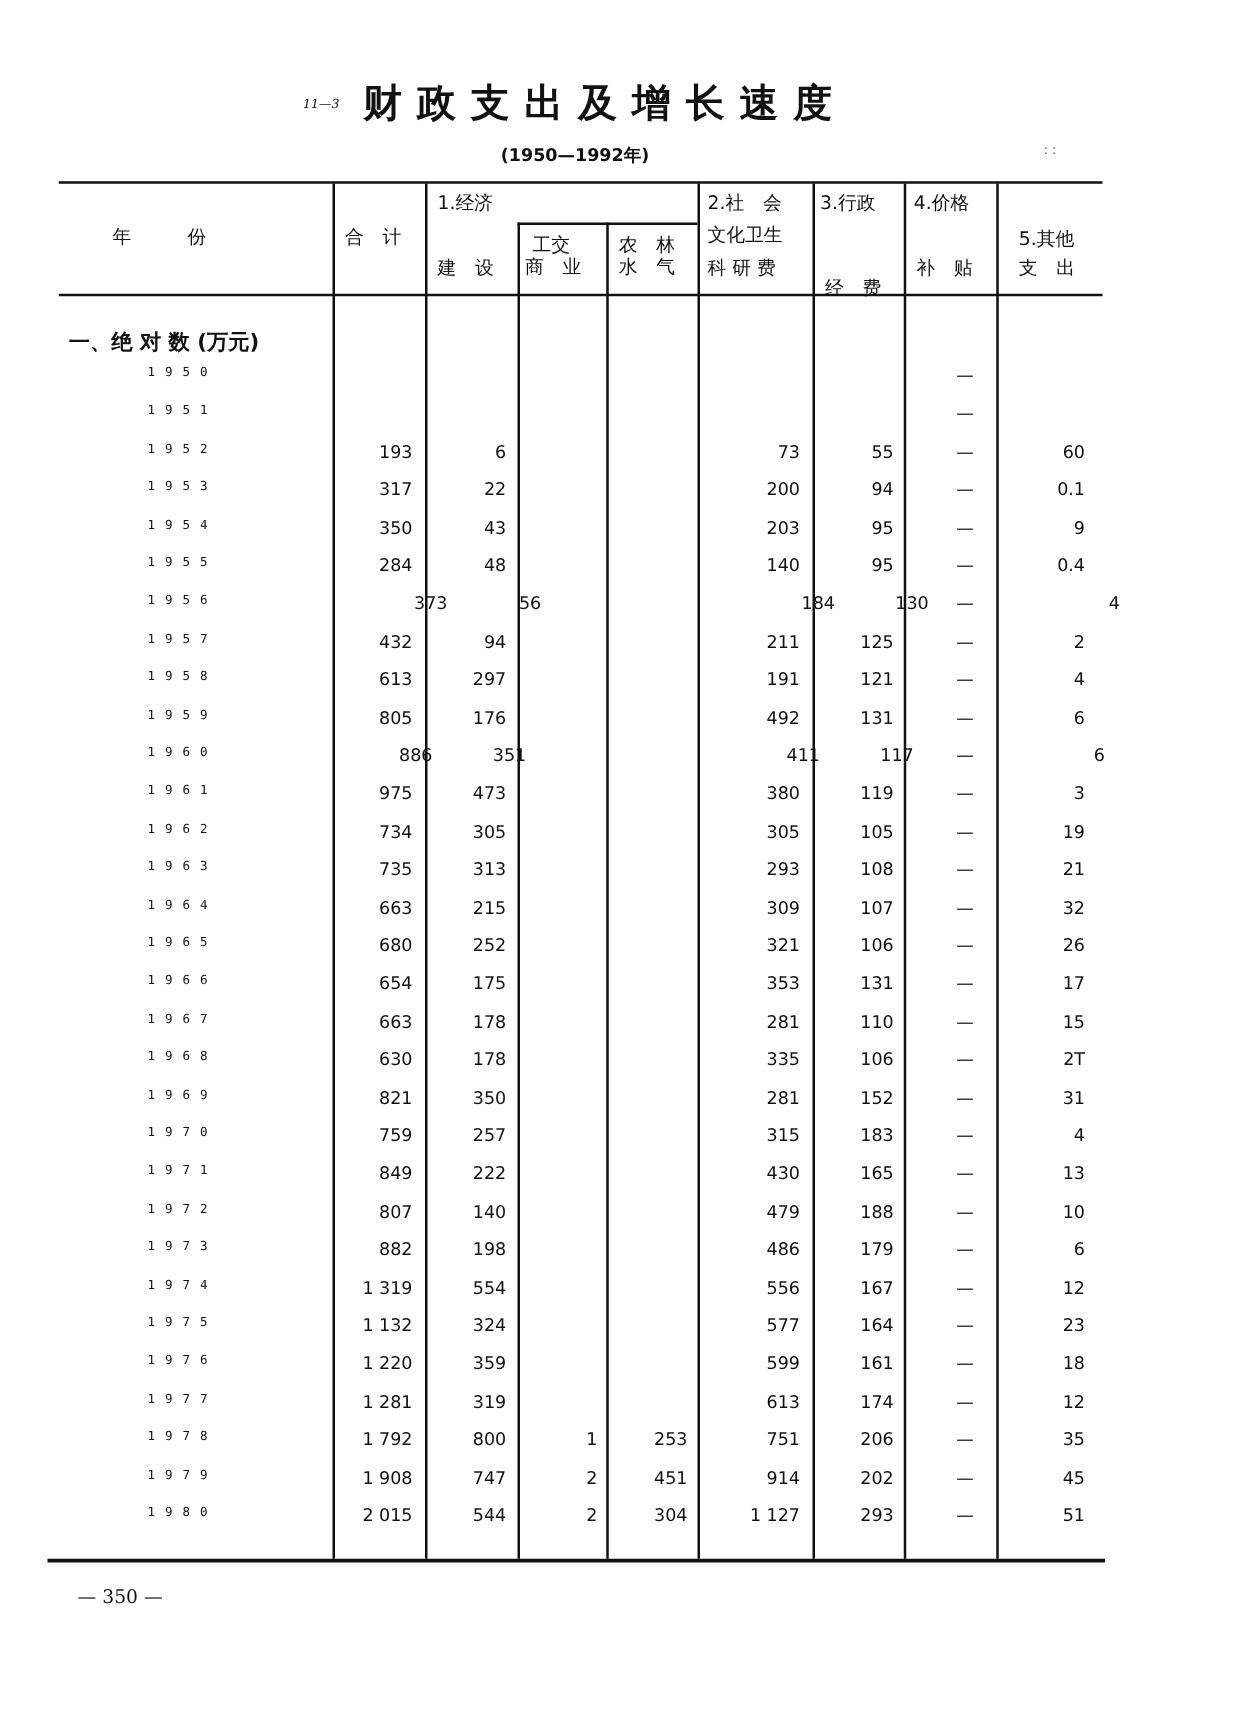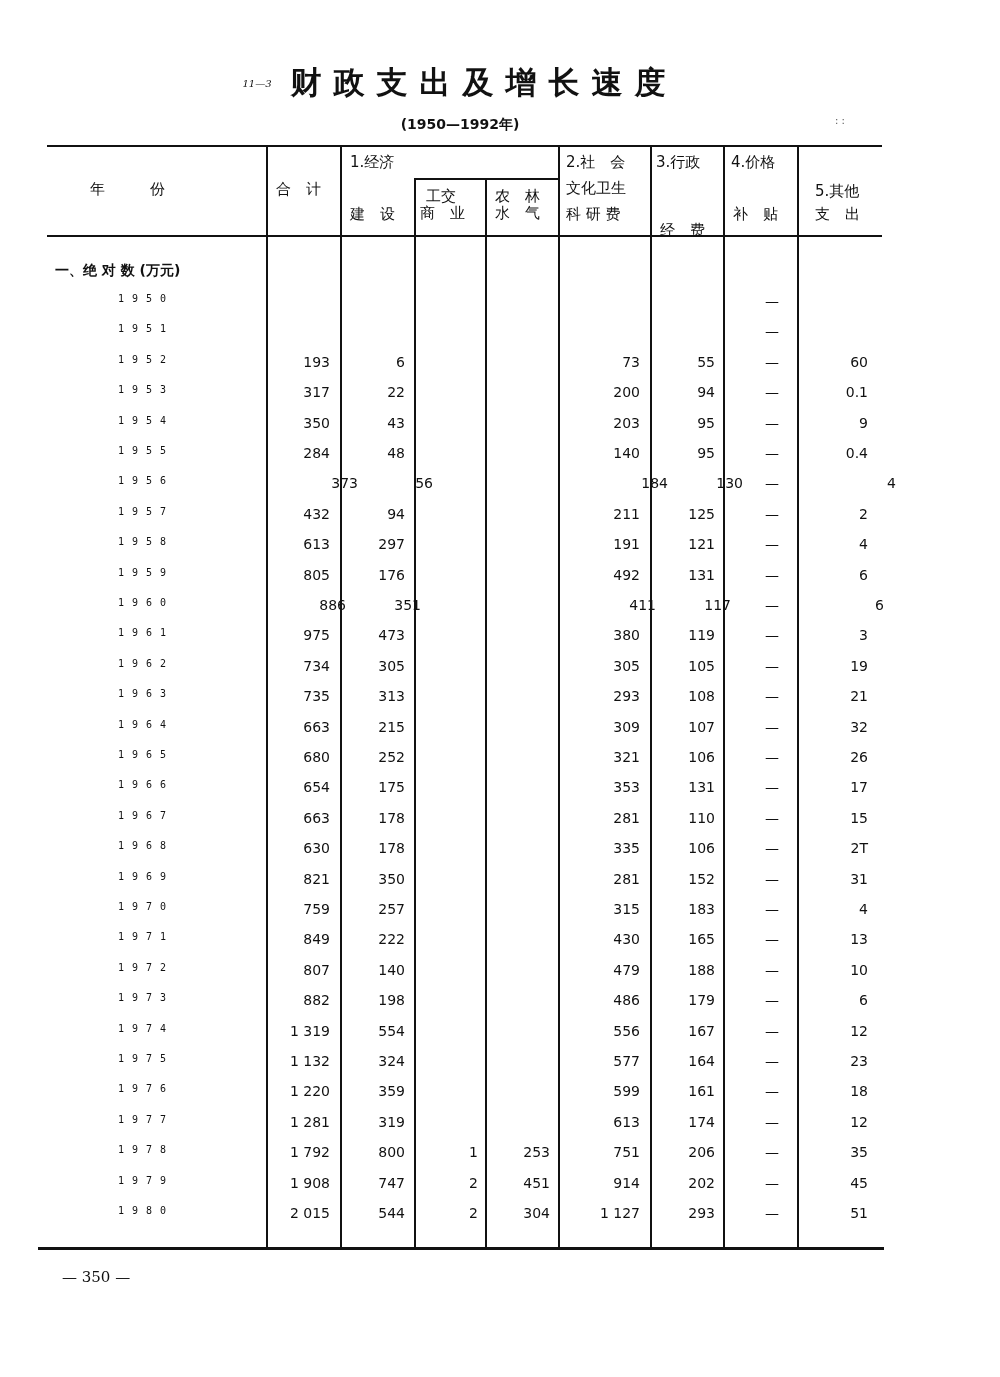--- a/index.html
+++ b/index.html
@@ -10,21 +10,21 @@
   .title .main { font-family: "DejaVu Serif", serif; font-weight: bold; font-size: 31px; letter-spacing: 12px; vertical-align: middle; position: relative; left: -40px; }
   .subtitle { position: absolute; top: 116px; left: 0; width: 920px; text-align: center; font-size: 14px; font-weight: bold; }
   .rule-top { position: absolute; left: 47px; top: 145px; width: 835px; height: 2px; background: #111; }
   .rule-head { position: absolute; left: 47px; top: 235px; width: 835px; height: 2px; background: #111; }
   .rule-bottom { position: absolute; left: 38px; top: 1247px; width: 846px; height: 3px; background: #111; }
 
   .vline { position: absolute; width: 1.5px; background: #111; top: 147px; height: 1100px; }
   .hsub { position: absolute; left: 414px; top: 178px; width: 144px; height: 1.5px; background: #111; }
 
   .hcell { position: absolute; font-size: 15px; white-space: nowrap; }
-  .section { position: absolute; left: 55px; top: 262px; font-size: 14px; font-weight: bold; }
+  .section { position: absolute; left: 55px; top: 262px; font-size: 17px; font-weight: bold; }
 
   .row { position: absolute; left: 0; width: 1000px; height: 30px; font-size: 14px; }
   .row span { position: absolute; top: 0; }
   .year { left: 118px; letter-spacing: 8px; font-family: "DejaVu Sans Mono", monospace; font-size: 10px; }
   .c-total { right: calc(1000px - 330px); }
   .c-build { right: calc(1000px - 405px); }
   .c-ind { right: calc(1000px - 478px); }
   .c-agr { right: calc(1000px - 550px); }
   .c-soc { right: calc(1000px - 640px); }
   .c-adm { right: calc(1000px - 715px); }

